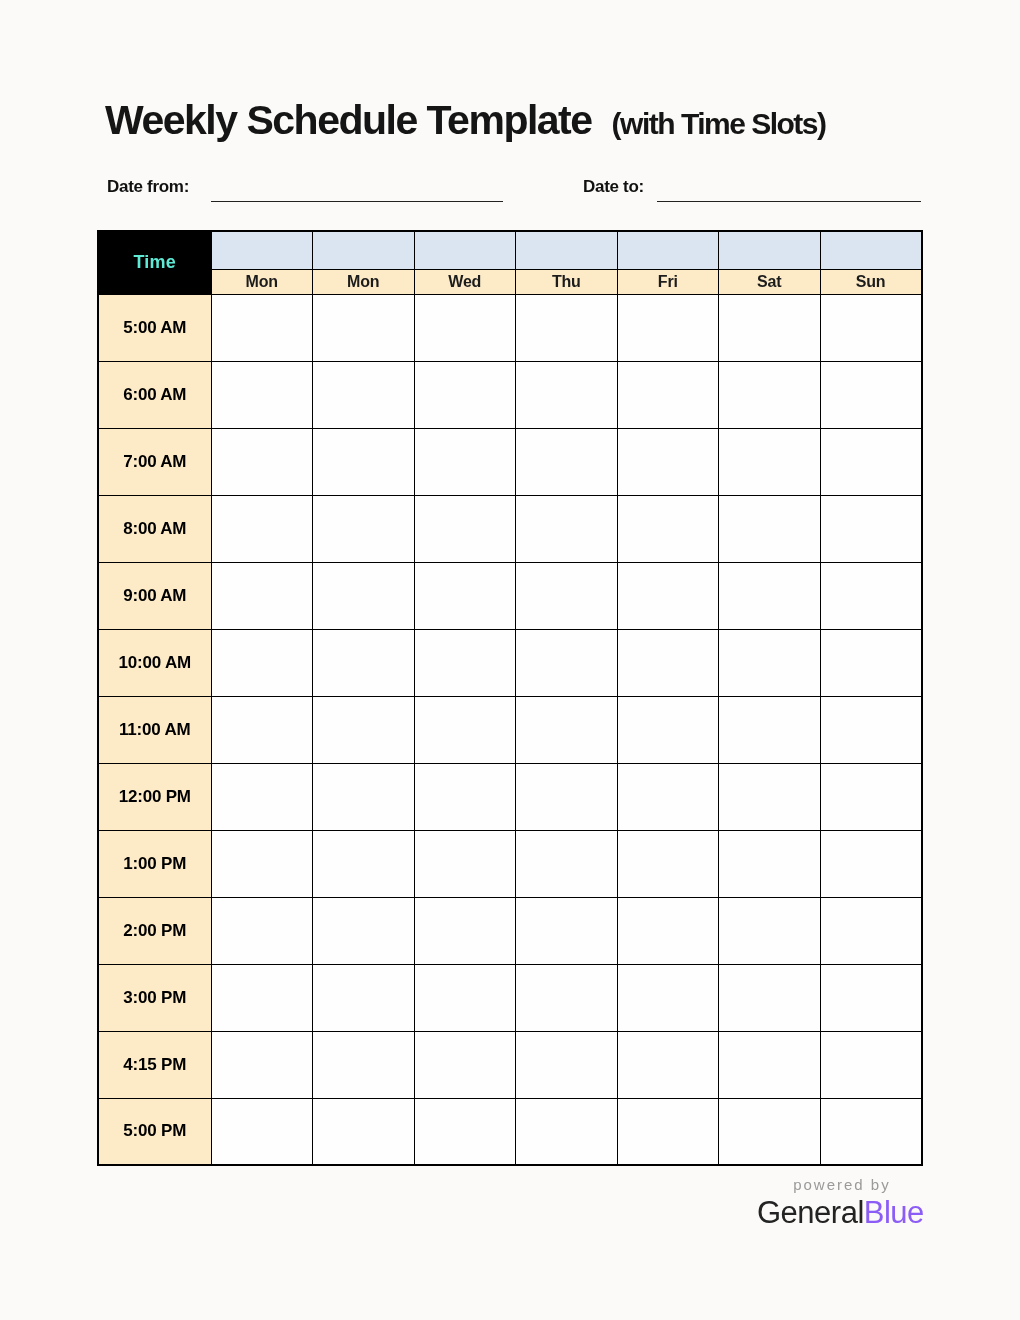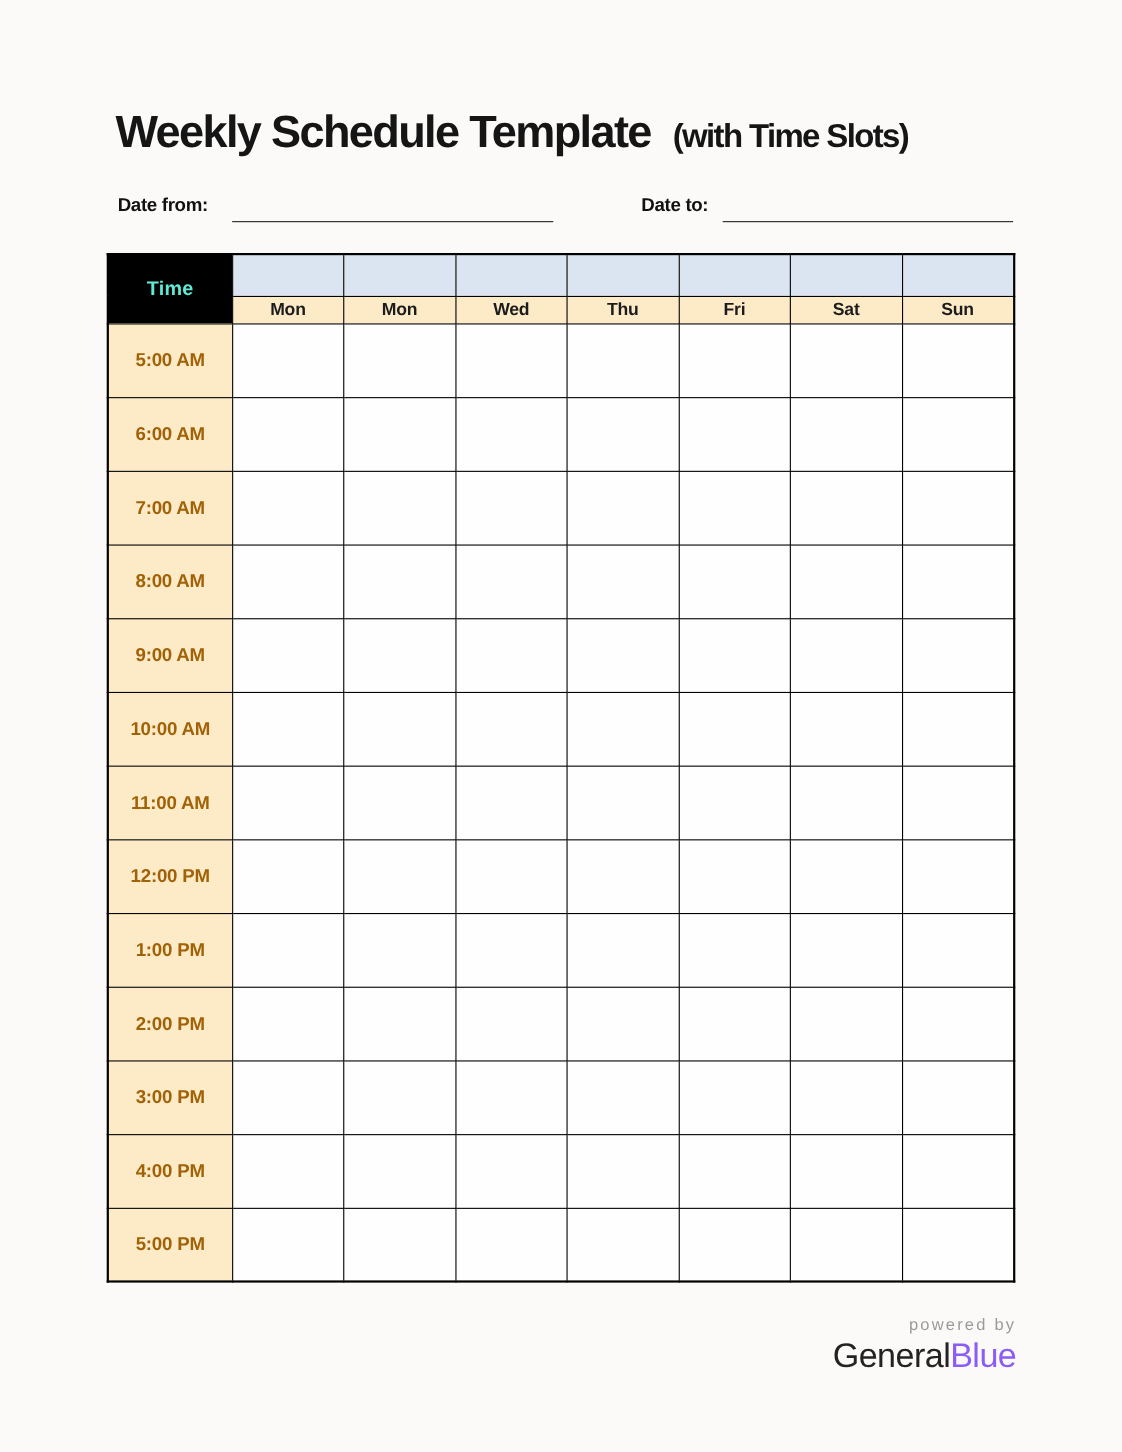--- a/index.html
+++ b/index.html
@@ -83,31 +83,30 @@
     font-size: 16px;
     font-weight: bold;
     color: #1c1c1c;
     letter-spacing: -0.2px;
   }
   tr.slot-row { height: 67px; }
   tr.slot-row td.time {
     background: #fdebc8;
     font-size: 17px;
     font-weight: bold;
-    color: #a16207;
+    color: #000000;
     letter-spacing: -0.2px;
   }
   tr.slot-row td.cell { background: #fefefe; }
   
   .footer {
     position: absolute;
     left: 757px;
     top: 1176px;
-    text-align: right;
-    margin-top: 20px;
+    text-align: center;
   }
   .powered-by {
     font-size: 15px;
     color: #9a9a9a;
     letter-spacing: 2px;
     margin-left: 3px;
   }
   .brand {
     font-size: 31px;
     letter-spacing: -0.5px;
@@ -266,21 +265,21 @@
         <td class="time">3:00 PM</td>
         <td class="cell"></td>
           <td class="cell"></td>
           <td class="cell"></td>
           <td class="cell"></td>
           <td class="cell"></td>
           <td class="cell"></td>
           <td class="cell"></td>
       </tr>
       <tr class="slot-row">
-        <td class="time">4:00 PM</td>
+        <td class="time">4:15 PM</td>
         <td class="cell"></td>
           <td class="cell"></td>
           <td class="cell"></td>
           <td class="cell"></td>
           <td class="cell"></td>
           <td class="cell"></td>
           <td class="cell"></td>
       </tr>
       <tr class="slot-row">
         <td class="time">5:00 PM</td>

